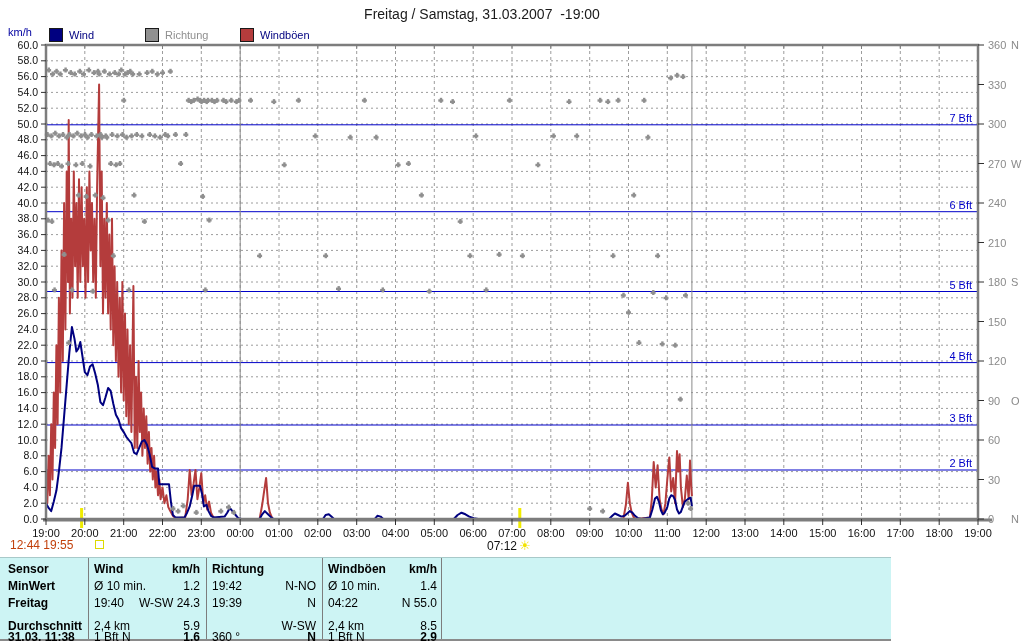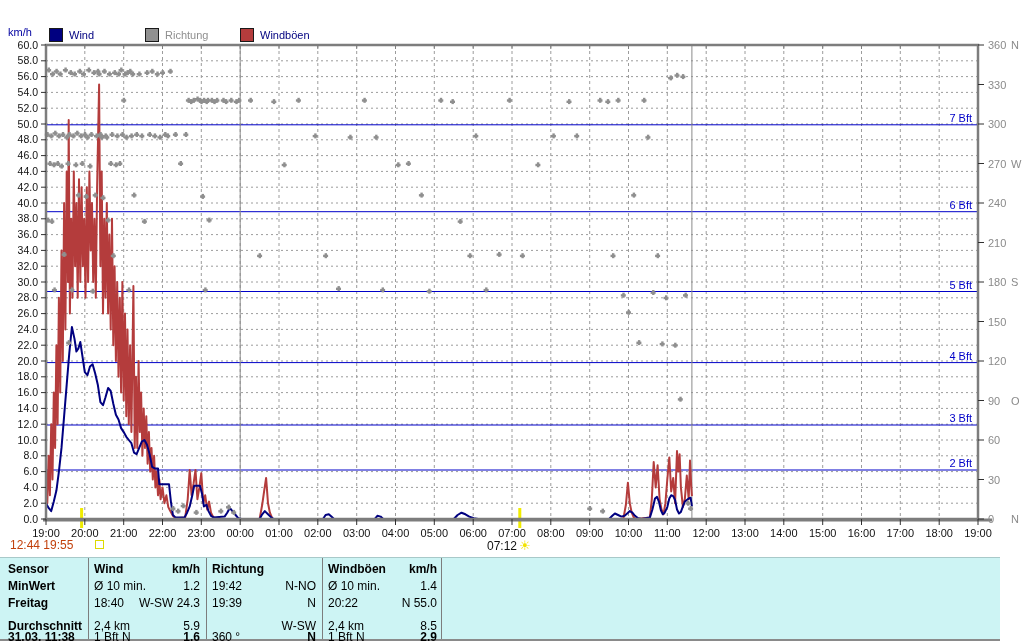--- a/index.html
+++ b/index.html
@@ -7,37 +7,38 @@
   .stage{position:relative;width:1024px;height:644px;background:#fff;}
   .title{position:absolute;top:6px;left:0;right:60px;text-align:center;font-size:14px;color:#1a1a1a;white-space:pre;}
   .unit{position:absolute;left:8px;top:26px;font-size:11px;color:#0000a0;}
   .leg{position:absolute;top:28px;font-size:11px;display:flex;align-items:center;gap:6px;}
   .leg .sq{display:inline-block;width:12px;height:12px;border:1px solid #1a1a1a;}
   #plot{position:absolute;left:0;top:0;}
   .moon-note{position:absolute;left:10px;top:538px;font-size:12px;color:#c2410c;}
   .moonsq{display:inline-block;width:7px;height:7px;border:1px solid #ddda00;background:#ffffff;margin-left:22px;}
   .sun-note{position:absolute;left:487px;top:538px;font-size:12px;color:#111;}
   .sunic{color:#f2e300;font-size:13px;margin-left:2px;}
-  .panel{position:absolute;left:0;top:557px;width:1000px;height:84px;background:#cdf4f4;
+  .panel{position:absolute;left:0;top:557px;width:891px;height:84px;background:#cdf4f4;
     border-top:1px solid #a8c9c9;border-bottom:2px solid #8a8a8a;box-sizing:border-box;font-size:12px;color:#000;}
   .vsep{position:absolute;top:0;bottom:0;width:1px;background:#7d7d7d;}
   .prow{position:absolute;left:0;right:0;height:17px;line-height:16px;}
   .c{position:absolute;white-space:pre;}
   .c1{left:8px;width:78px;font-weight:bold;}
   .c2{left:94px;width:106px;display:flex;justify-content:space-between;}
   .c3{left:212px;width:104px;display:flex;justify-content:space-between;}
   .c4{left:328px;width:109px;display:flex;justify-content:space-between;}
   .hrow .c{font-weight:bold;}
   .bv{font-weight:bold;}
 </style>
 </head>
 <body>
 
 <div class="stage">
 
+  <div class="title">Freitag / Samstag, 31.03.2007  -19:00</div>
   <div class="unit">km/h</div>
 
   <div class="leg" style="left:49px">
     <span class="sq" id="sw0" style="background: rgb(0, 0, 128);"></span>
     <span id="sl0" style="color: rgb(0, 0, 128);">Wind</span>
   </div>
   <div class="leg" style="left:145px">
     <span class="sq" id="sw1" style="background: rgb(144, 144, 144);"></span>
     <span id="sl1" style="color: rgb(143, 143, 143);">Richtung</span>
   </div>
@@ -650,23 +651,23 @@
 
     <div class="prow" style="top:20px">
       <div class="c c1">MinWert</div>
       <div class="c c2"><span class="l">Ø 10 min.</span><span class="r">1.2</span></div>
       <div class="c c3"><span class="l">19:42</span><span class="r">N-NO</span></div>
       <div class="c c4"><span class="l">Ø 10 min.</span><span class="r">1.4</span></div>
     </div>
 
     <div class="prow" style="top:37px">
       <div class="c c1">Freitag</div>
-      <div class="c c2"><span class="l">18:40</span><span class="r">W-SW 24.3</span></div>
+      <div class="c c2"><span class="l">19:40</span><span class="r">W-SW 24.3</span></div>
       <div class="c c3"><span class="l">19:39</span><span class="r">N</span></div>
-      <div class="c c4"><span class="l">20:22</span><span class="r">N 55.0</span></div>
+      <div class="c c4"><span class="l">04:22</span><span class="r">N 55.0</span></div>
     </div>
 
     <div class="prow" style="top:60px">
       <div class="c c1">Durchschnitt</div>
       <div class="c c2"><span class="l">2,4 km</span><span class="r">5.9</span></div>
       <div class="c c3"><span class="l"></span><span class="r">W-SW</span></div>
       <div class="c c4"><span class="l">2,4 km</span><span class="r">8.5</span></div>
     </div>
 
     <div class="prow" style="top:71px">

